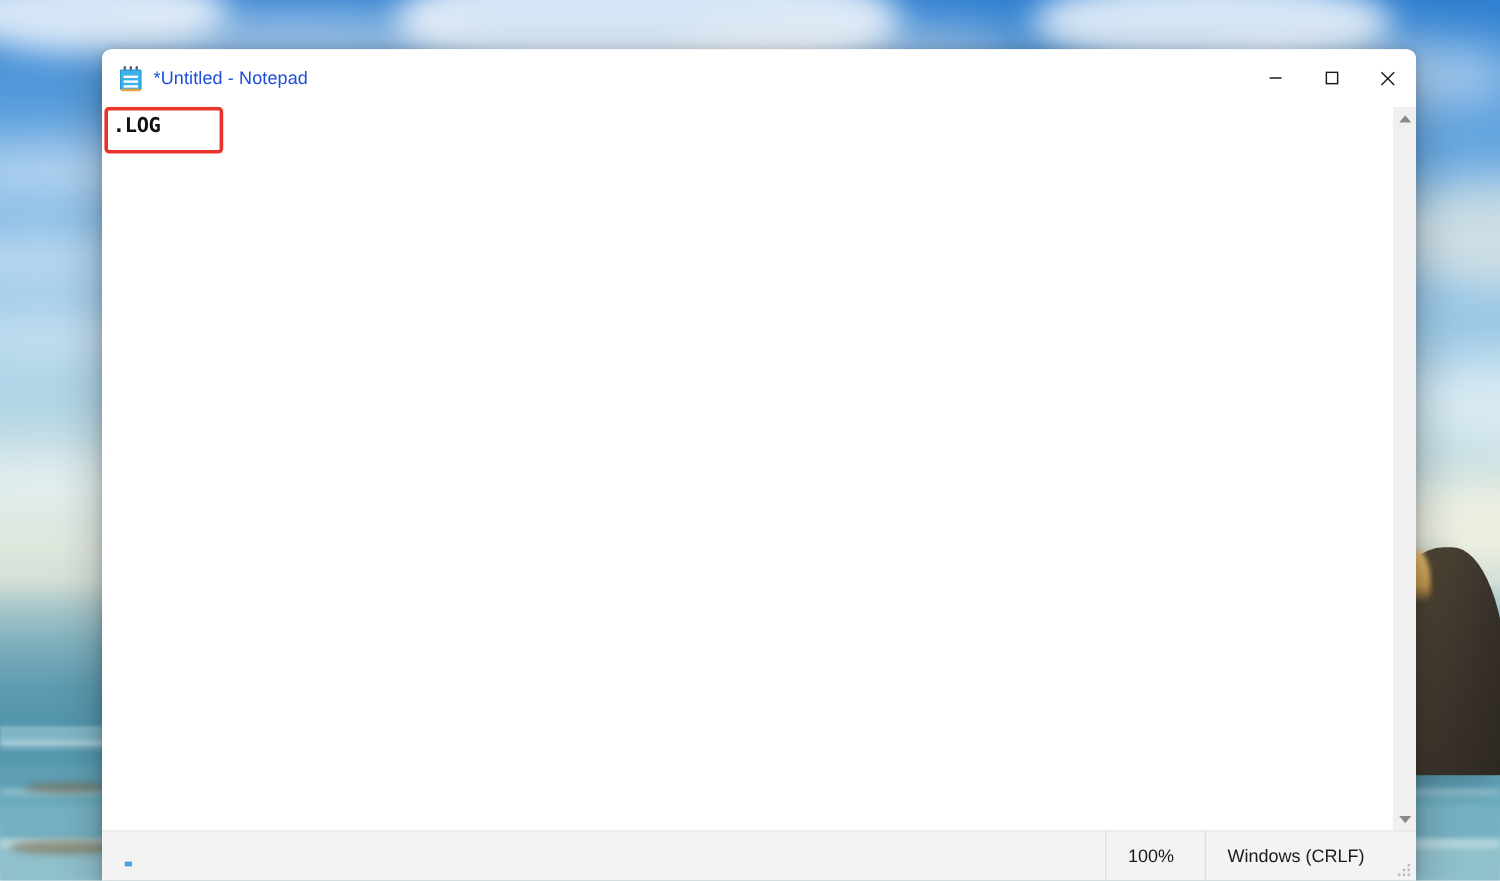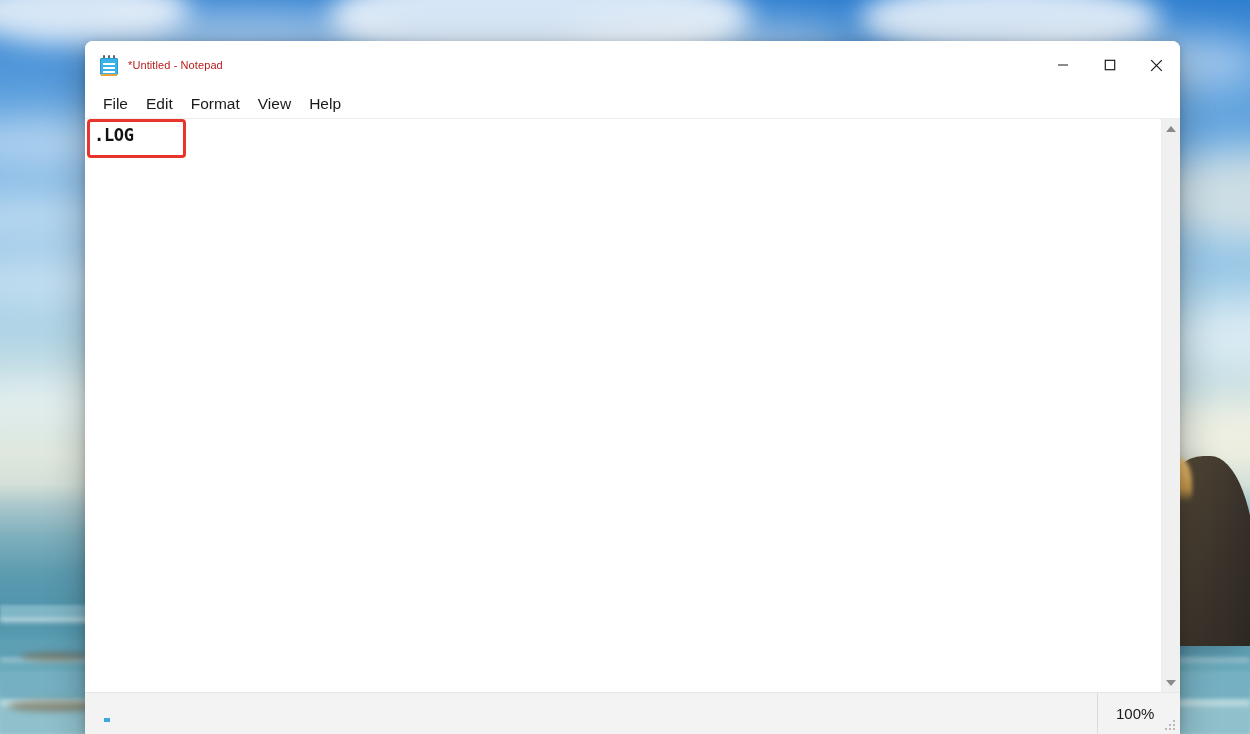--- a/index.html
+++ b/index.html
@@ -134,22 +134,22 @@
     background: #e9a23b;
   }
   #app-icon .pad-ring {
     position: absolute; top: 0px;
     width: 2px; height: 6px;
     background: #5b6470;
     border-radius: 1px;
   }
   #window-title {
     margin-left: 9px;
-    font-size: 11px;
-    color: #b91c1c;
+    font-size: 15px;
+    color: #1d4ed8;
     letter-spacing: 0.1px;
     white-space: nowrap;
   }
   #window-controls {
     margin-left: auto;
     display: flex;
     height: 48px;
   }
   .win-ctrl {
     width: 47px;
@@ -356,27 +356,20 @@
         </div>
         <div class="win-ctrl" id="close-button">
           <svg width="13" height="13" viewBox="0 0 13 13" aria-hidden="true">
             <line x1="1.2" y1="1.2" x2="11.8" y2="11.8" stroke="#1b1b1b" stroke-width="1.2"></line>
             <line x1="11.8" y1="1.2" x2="1.2" y2="11.8" stroke="#1b1b1b" stroke-width="1.2"></line>
           </svg>
         </div>
       </div>
     </div>
 
-    <div id="menu-bar">
-      <div class="menu-item">File</div>
-      <div class="menu-item">Edit</div>
-      <div class="menu-item">Format</div>
-      <div class="menu-item">View</div>
-      <div class="menu-item">Help</div>
-    </div>
 
     <div id="edit-region">
       <div id="text-area">
         <div style="position:relative; display:inline-block;">
           <span id="doc-text">.LOG</span>
           <div id="annotation-box"></div>
         </div>
       </div>
 
       <div id="v-scrollbar">
@@ -387,20 +380,21 @@
           <div class="tri-down"></div>
         </div>
       </div>
     </div>
 
     <div id="status-bar">
       <div id="status-spacer">
         <div id="blue-artifact"></div>
       </div>
       <div class="status-cell" id="status-zoom">100%</div>
+      <div class="status-cell" id="status-eol">Windows (CRLF)</div>
 
       <div id="resize-grip">
         <i style="left:9px; top:1px;"></i>
         <i style="left:5px; top:5px;"></i>
           <i style="left:9px; top:5px;"></i>
         <i style="left:1px; top:9px;"></i>
           <i style="left:5px; top:9px;"></i>
           <i style="left:9px; top:9px;"></i>
       </div>
     </div>

